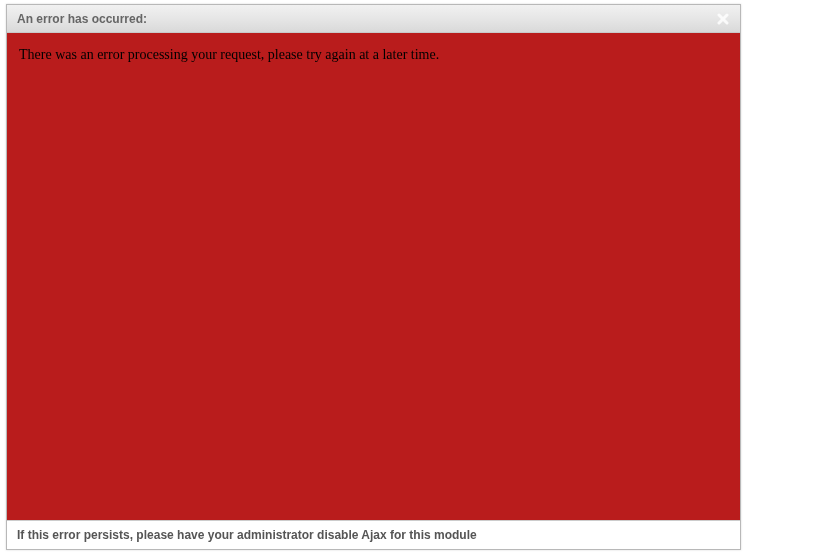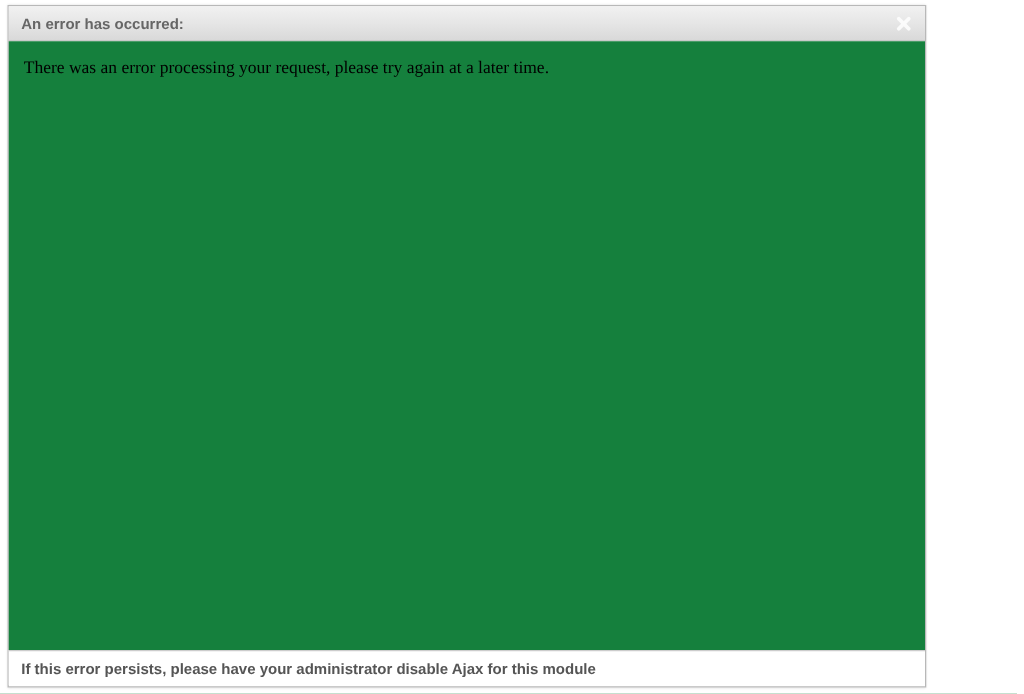--- a/index.html
+++ b/index.html
@@ -50,21 +50,21 @@
     .close-btn svg {
       width: 12px;
       height: 12px;
       stroke: #ffffff;
       stroke-width: 3;
       stroke-linecap: round;
     }
     .content {
       height: 487px;
       padding: 14px 12px;
-      background: #15803d;
+      background: #b91c1c;
     }
     .error-msg {
       font-family: Georgia, 'Times New Roman', serif;
       font-size: 14px;
       color: #000000;
     }
     .footer {
       height: 28px;
       border-top: 1px solid #cccccc;
       display: flex;

